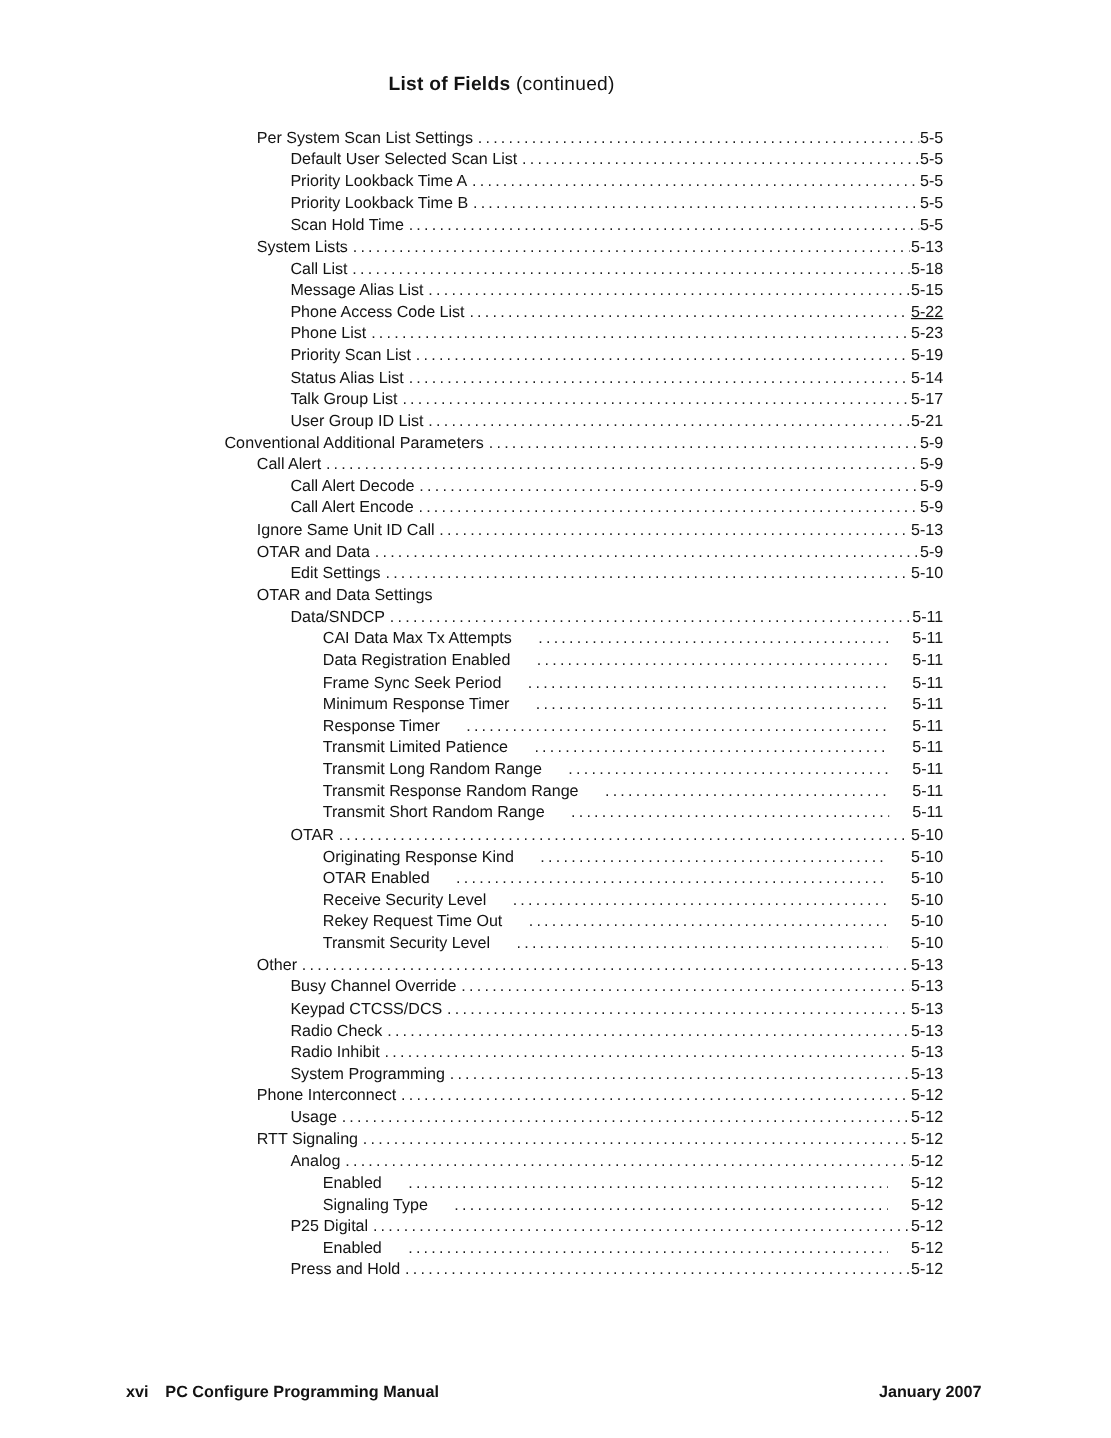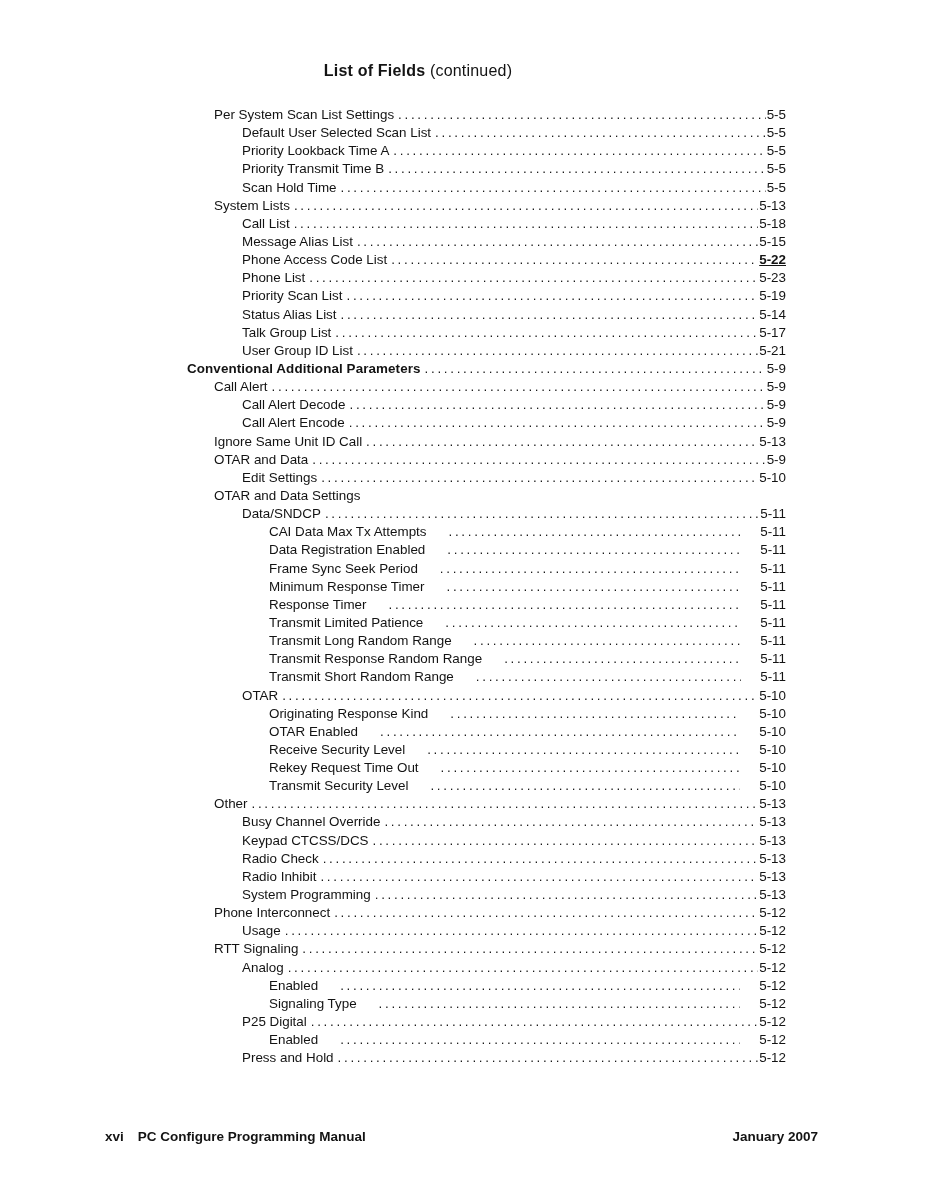--- a/index.html
+++ b/index.html
@@ -44,21 +44,21 @@
     display: flex;
     align-items: baseline;
     height: 18.15px;
     font-size: 13.4px;
     line-height: 18.15px;
     white-space: nowrap;
   }
   .toc-row.indent-1 { padding-left: 27px; }
   .toc-row.indent-2 { padding-left: 55px; }
   .toc-row.indent-3 { padding-left: 82px; gap: 18px; }
-  .toc-row.bold .toc-label { font-weight: bold; letter-spacing: 0.1px; }
+  .toc-row.bold .toc-label { font-weight: normal; letter-spacing: 0.1px; }
   .toc-label {
     white-space: nowrap;
     padding-right: 4px;
   }
   .toc-dots {
     flex: 1;
     overflow: hidden;
     white-space: nowrap;
     letter-spacing: 2.7px;
     color: #1a1a1a;
@@ -66,34 +66,34 @@
   }
   .toc-dots::after {
     content: "..........................................................................................................................................................";
   }
   .toc-row.no-page .toc-dots::after { content: ""; }
   .toc-page {
     white-space: nowrap;
     padding-left: 1px;
     text-align: right;
   }
-  .toc-row.underline-page .toc-page { text-decoration: underline; font-weight: bold; }
+  .toc-row.underline-page .toc-page { text-decoration: underline; }
 
   .footer {
     position: absolute;
     top: 1129px;
     left: 105px;
     width: 713px;
     display: flex;
     justify-content: space-between;
     align-items: baseline;
     font-size: 13.5px;
     font-weight: bold;
   }
-  .footer-left { display: flex; gap: 14px; }
+  .footer-left { display: flex; gap: 14px; margin-top: 23px; }
 </style>
 </head>
 <body>
 
 <div class="page">
 
   <div class="doc-title">
     <span class="t-bold">List of Fields</span><span class="t-normal"> (continued)</span>
   </div>
 
@@ -107,21 +107,21 @@
         <span class="toc-label">Default User Selected Scan List</span>
         <span class="toc-dots"></span>
         <span class="toc-page">5-5</span>
       </div>
       <div class="toc-row indent-2">
         <span class="toc-label">Priority Lookback Time A</span>
         <span class="toc-dots"></span>
         <span class="toc-page">5-5</span>
       </div>
       <div class="toc-row indent-2">
-        <span class="toc-label">Priority Transmit Time B</span>
+        <span class="toc-label">Priority Lookback Time B</span>
         <span class="toc-dots"></span>
         <span class="toc-page">5-5</span>
       </div>
       <div class="toc-row indent-2">
         <span class="toc-label">Scan Hold Time</span>
         <span class="toc-dots"></span>
         <span class="toc-page">5-5</span>
       </div>
       <div class="toc-row indent-1">
         <span class="toc-label">System Lists</span>

